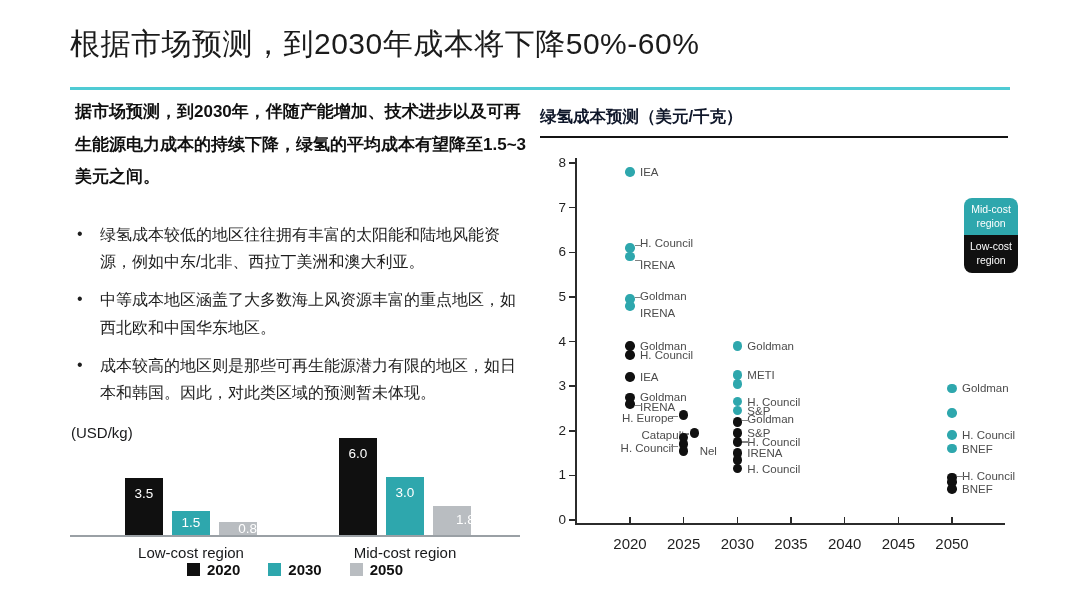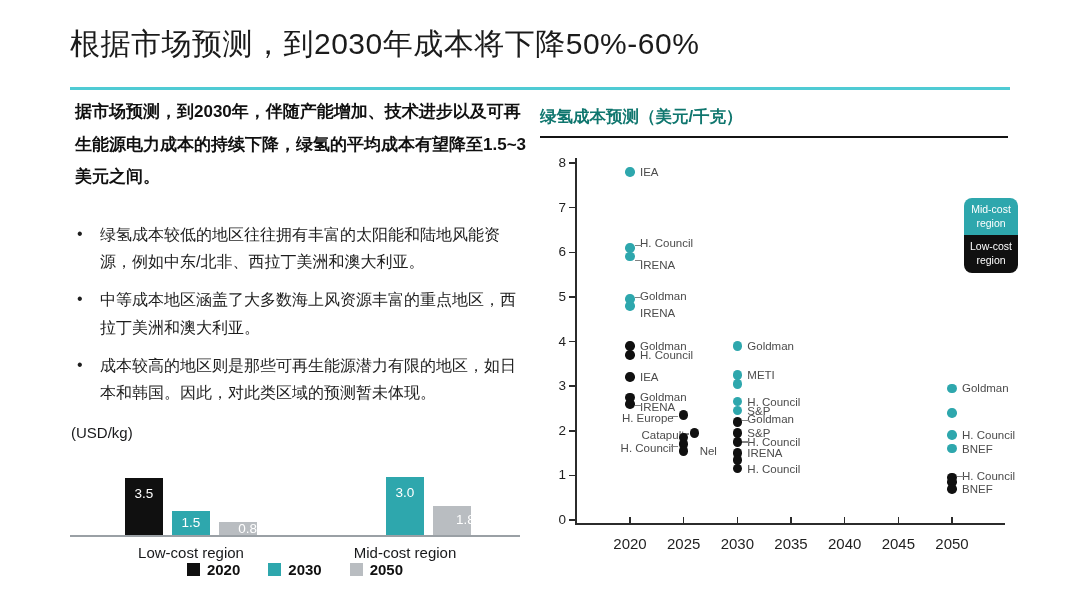--- a/index.html
+++ b/index.html
@@ -31,21 +31,21 @@
   #bar-plot { position:absolute; left:70px; top:419px; width:450px; height:116px; border-bottom:2px solid #9aa0a5; }
   .bar { position:absolute; bottom:0; }
   .bar-val { position:absolute; left:0; right:0; text-align:center; color:#ffffff; font-size:13.5px; }
   .bar-cat { position:absolute; top:125px; transform:translateX(-50%); font-size:15px; color:#18191b; white-space:nowrap; }
   #bar-legend { position:absolute; left:70px; top:561px; width:450px; display:flex; justify-content:center; gap:28px; }
   .legend-item { display:flex; align-items:center; gap:7px; font-size:15px; font-weight:600; color:#101010; }
   .legend-swatch { width:13px; height:13px; }
 
   .scatter-title {
     position:absolute; left:540px; top:106px; margin:0;
-    font-size:16.5px; font-weight:700; color:#0f766e;
+    font-size:16.5px; font-weight:700; color:#0f172a;
   }
   .scatter-rule { position:absolute; left:540px; top:136px; width:468px; height:2px; background:#141414; }
   #scatter-plot { position:absolute; left:540px; top:145px; width:500px; height:445px; }
   .axis { position:absolute; background:#2b2b2b; }
   .tick { position:absolute; background:#2b2b2b; }
   .ytick-label { position:absolute; left:0; width:26px; text-align:right; font-size:13.5px; color:#1f1f1f; }
   .xtick-label { position:absolute; width:44px; text-align:center; font-size:15px; color:#1f1f1f; }
   .pt { position:absolute; width:9.5px; height:9.5px; border-radius:50%; }
   .pt-label { position:absolute; font-size:11.5px; color:#4c4c4c; white-space:nowrap; line-height:1; }
   .pt-label.left { text-align:right; }
@@ -63,40 +63,43 @@
 
   <p class="intro">据市场预测，到2030年，伴随产能增加、技术进步以及可再生能源电力成本的持续下降，绿氢的平均成本有望降至1.5~3美元之间。</p>
 
   <ul class="bullets">
     <li>
       <span class="bmark">•</span>
       <span>绿氢成本较低的地区往往拥有丰富的太阳能和陆地风能资源，例如中东/北非、西拉丁美洲和澳大利亚。</span>
     </li>
     <li>
       <span class="bmark">•</span>
-      <span>中等成本地区涵盖了大多数海上风资源丰富的重点地区，西拉丁美洲和澳大利亚。</span>
+      <span>中等成本地区涵盖了大多数海上风资源丰富的重点地区，如西北欧和中国华东地区。</span>
     </li>
     <li>
       <span class="bmark">•</span>
       <span>成本较高的地区则是那些可再生能源潜力有限的地区，如日本和韩国。因此，对此类区域的预测暂未体现。</span>
     </li>
   </ul>
 
   <div class="unit-label">(USD/kg)</div>
   <div id="bar-plot">
       <div class="bar" style="left: 55px; width: 38px; height: 56.7px; background: rgb(16, 16, 16);">
         <div class="bar-val" style="top: 8px;">3.5</div>
       </div>
       <div class="bar" style="left: 102px; width: 38px; height: 24.3px; background: rgb(46, 167, 173);">
         <div class="bar-val" style="top: 4.15px;">1.5</div>
       </div>
       <div class="bar" style="left: 149px; width: 38px; height: 12.96px; background: rgb(185, 189, 193);">
         <div class="bar-val" style="top: -1.52px; text-align: right;">0.8</div>
       </div>
       <div class="bar-cat" style="left: 121px;">Low-cost region</div>
+      <div class="bar" style="left: 269px; width: 38px; height: 97.2px; background: rgb(16, 16, 16);">
+        <div class="bar-val" style="top: 8px;">6.0</div>
+      </div>
       <div class="bar" style="left: 316px; width: 38px; height: 58px; background: rgb(46, 167, 173);">
         <div class="bar-val" style="top: 8px;">3.0</div>
       </div>
       <div class="bar" style="left: 363px; width: 38px; height: 29.16px; background: rgb(185, 189, 193);">
         <div class="bar-val" style="top: 6.58px; padding-left: 23px;">1.8</div>
       </div>
       <div class="bar-cat" style="left: 335px;">Mid-cost region</div>
     </div>
   <div id="bar-legend">
       <div class="legend-item">

